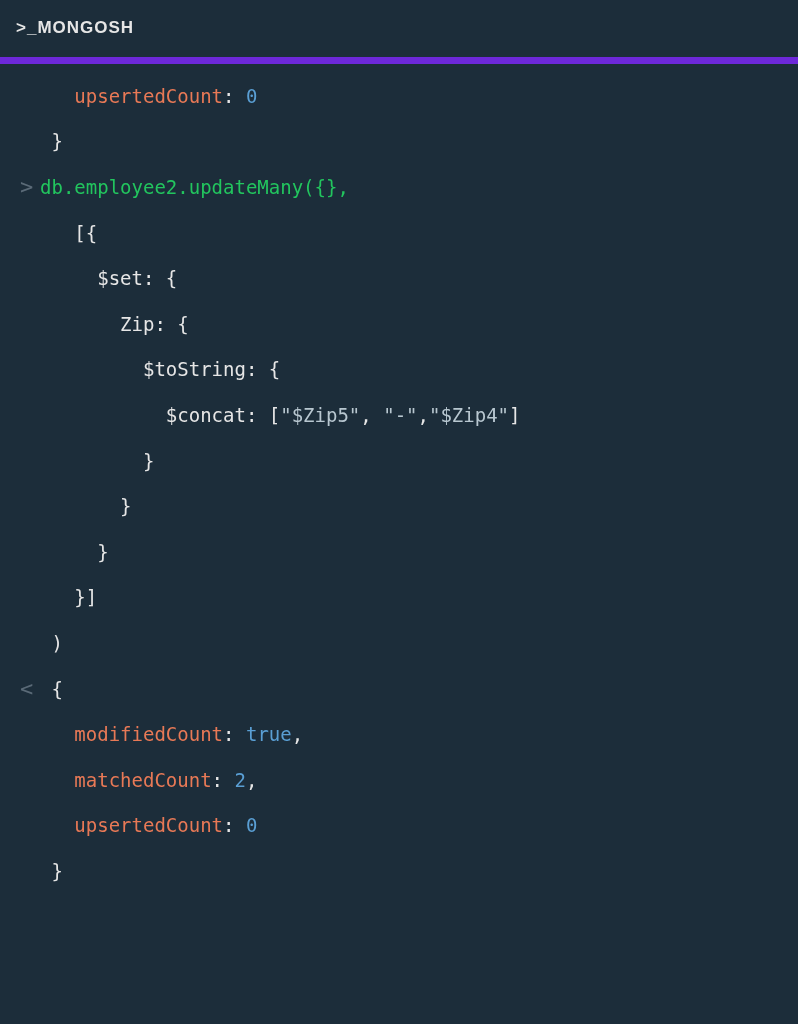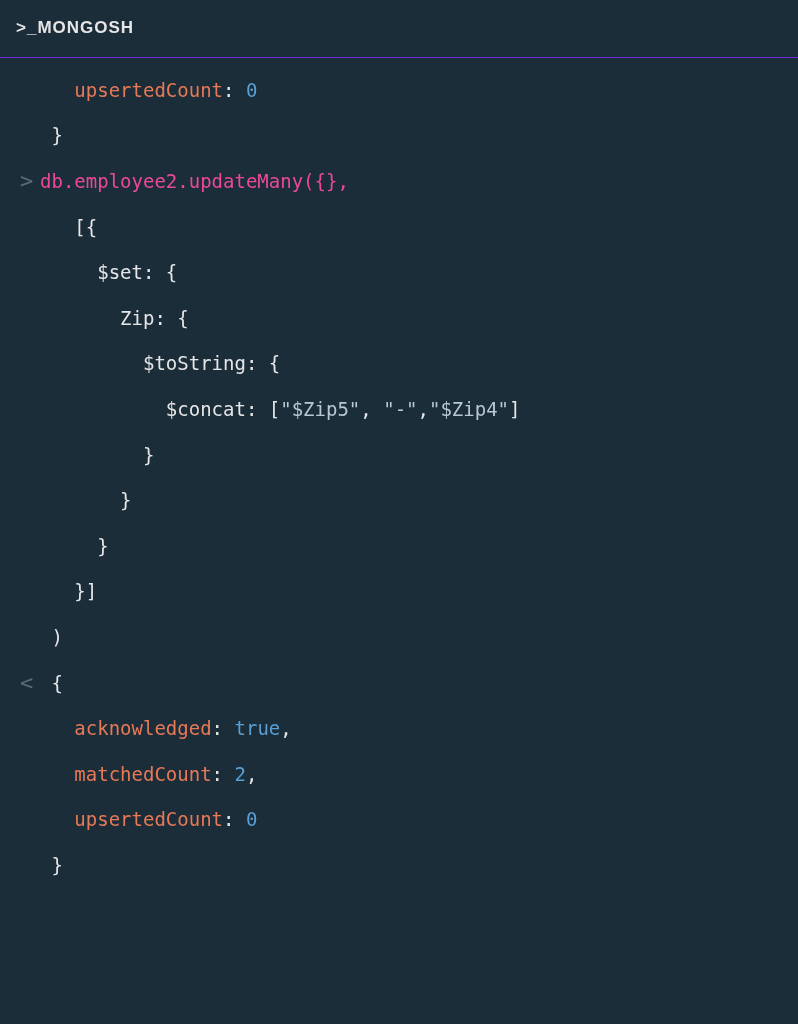--- a/index.html
+++ b/index.html
@@ -14,21 +14,21 @@
       font-size: 19px;
       line-height: 2.4;
       width: 798px;
       height: 1024px;
       overflow: hidden;
     }
     .header {
       display: flex;
       align-items: center;
       padding: 8px 16px;
-      border-bottom: 1px solid #6d28d9;
+      border-bottom: 7px solid #6d28d9;
       font-family: -apple-system, BlinkMacSystemFont, 'Segoe UI', sans-serif;
       font-weight: 700;
       letter-spacing: 1px;
       font-size: 17px;
       color: #e6e6e6;
     }
     .terminal {
       padding: 10px 12px 10px 20px;
     }
     .line {
@@ -63,21 +63,21 @@
     .str {
       color: #b8c7d0;
     }
     .punct {
       color: #e6e6e6;
     }
     .plain {
       color: #e6e6e6;
     }
     .cmd {
-      color: #ec4899;
+      color: #22c55e;
       text-align: center;
     }
   </style>
 </head>
 <body>
 
 <div class="header">
   <span>&gt;_MONGOSH</span>
 </div>
 
@@ -89,17 +89,17 @@
     <div class="line"><span class="gutter"></span><span class="code"><span class="plain">     $set: {</span></span></div>
     <div class="line"><span class="gutter"></span><span class="code"><span class="plain">       Zip: {</span></span></div>
     <div class="line"><span class="gutter"></span><span class="code"><span class="plain">         $toString: {</span></span></div>
     <div class="line"><span class="gutter"></span><span class="code"><span class="plain">           $concat: [</span><span class="str">"$Zip5"</span><span class="punct">, </span><span class="str">"-"</span><span class="punct">,</span><span class="str">"$Zip4"</span><span class="punct">]</span></span></div>
     <div class="line"><span class="gutter"></span><span class="code"><span class="punct">         }</span></span></div>
     <div class="line"><span class="gutter"></span><span class="code"><span class="punct">       }</span></span></div>
     <div class="line"><span class="gutter"></span><span class="code"><span class="punct">     }</span></span></div>
     <div class="line"><span class="gutter"></span><span class="code"><span class="punct">   }]</span></span></div>
     <div class="line"><span class="gutter"></span><span class="code"><span class="punct"> )</span></span></div>
     <div class="line"><span class="gutter">&lt;</span><span class="code"><span class="punct"> {</span></span></div>
-    <div class="line"><span class="gutter"></span><span class="code"><span class="plain">   </span><span class="key">acknowledged</span><span class="punct">: </span><span class="bool">true</span><span class="punct">,</span></span></div>
+    <div class="line"><span class="gutter"></span><span class="code"><span class="plain">   </span><span class="key">modifiedCount</span><span class="punct">: </span><span class="bool">true</span><span class="punct">,</span></span></div>
     <div class="line"><span class="gutter"></span><span class="code"><span class="plain">   </span><span class="key">matchedCount</span><span class="punct">: </span><span class="num">2</span><span class="punct">,</span></span></div>
     <div class="line"><span class="gutter"></span><span class="code"><span class="plain">   </span><span class="key">upsertedCount</span><span class="punct">: </span><span class="num">0</span></span></div>
     <div class="line"><span class="gutter"></span><span class="code"><span class="punct"> }</span></span></div>
   </div>
 
 </body></html>

